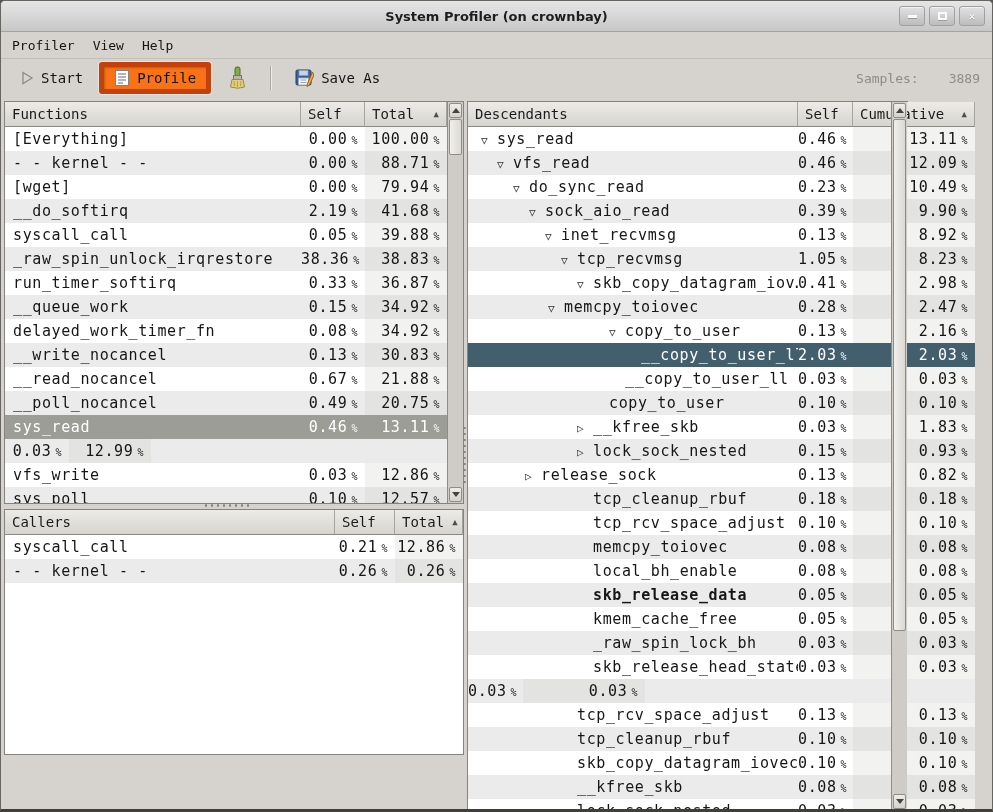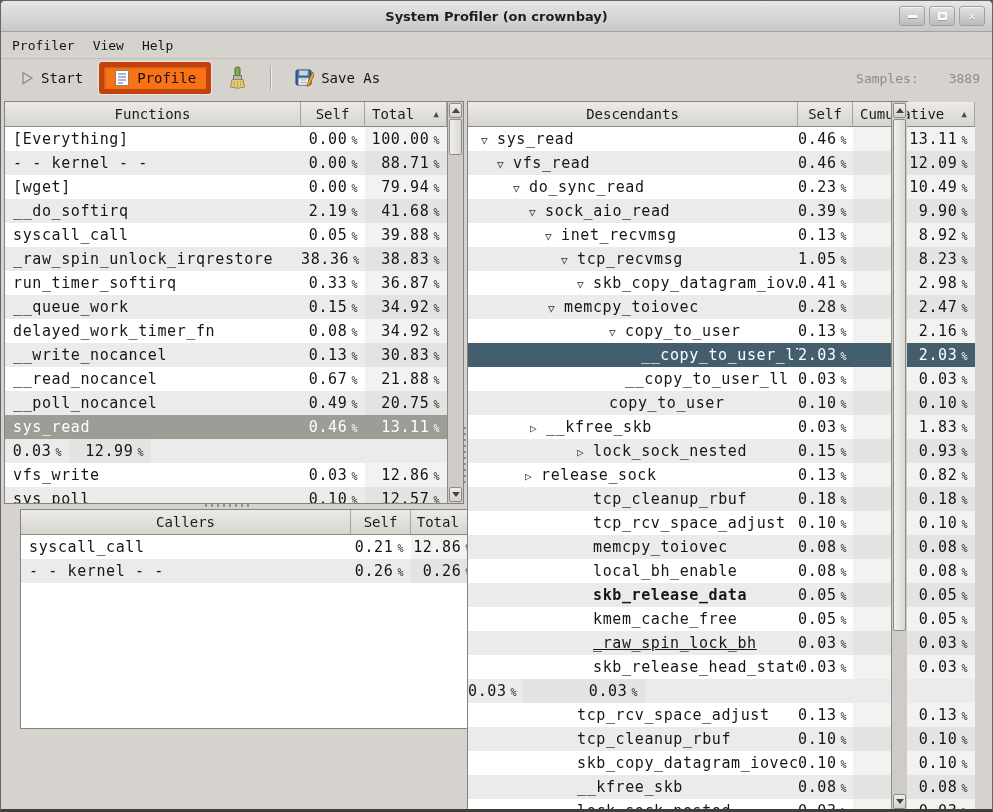--- a/index.html
+++ b/index.html
@@ -64,21 +64,21 @@
   .tsep { width:0; height:24px; border-left:1px solid #a9a6a1; border-right:1px solid #efede9; margin:0 7px; }
   .samples { margin-left:auto; display:flex; gap:30px; padding-right:4px; font-size:13px; color:#8e8c88; }
 
   
   .panel { position:absolute; background:#fff; border:1px solid #85837d; }
   .thead { position:absolute; left:0; top:0; height:25px; display:flex; }
   .hcell {
     height:25px; display:flex; align-items:center; padding:0 7px;
     font-size:14px; color:#1a1a1a; white-space:nowrap; overflow:hidden;
     background: linear-gradient(#edebe7, #d6d4cf);
-    border-right:1px solid #a6a49e; border-bottom:1px solid #8b8984;justify-content:center;
+    border-right:1px solid #a6a49e; border-bottom:1px solid #8b8984;
   }
   .hcell .sort { font-size:9px; margin-left:auto; padding-left:8px; color:#4f4d49; }
   .tbody { position:absolute; left:0; top:25px; bottom:0; overflow:hidden; background:#fff; }
 
   .trow { display:flex; height:24px; line-height:24px; font-size:15px; letter-spacing:0.6px; color:#161616; }
   .trow.even { background:#ebebeb; }
   .trow.odd  { background:#ffffff; }
   .trow.odd  .sorted { background:#f2f2f0; }
   .trow.even .sorted { background:#e3e3e1; }
   .trow.sel-active   { background:var(--sel-active); color:#fff; }
@@ -288,21 +288,21 @@
       <div class="sb-btn top">
           <span class="arr up"></span>
         </div>
       <div class="sb-thumb" style="top:17px; height:36px;"></div>
       <div class="sb-btn bottom">
           <span class="arr down"></span>
         </div>
     </div>
   </div>
 
-  <div class="panel cl" id="callers-panel" style="left:19px; top:508px; width:460px; height:220px;">
+  <div class="panel cl" id="callers-panel" style="left:3px; top:508px; width:460px; height:246px;">
     <div class="thead">
       <div class="hcell name">
           <span>Callers</span>
         </div>
       <div class="hcell self">
           <span>Self</span>
         </div>
       <div class="hcell last">
           <span>Total</span>
           <span class="sort">▲</span>
@@ -390,21 +390,21 @@
           <div class="cell name" style="padding-left: 141px;"><span class="expander"></span><span>__copy_to_user_ll</span></div>
           <div class="cell val self"><span>0.03</span><span class="pct">%</span></div>
           <div class="cell val last sorted"><span>0.03</span><span class="pct">%</span></div>
         </div>
         <div class="trow even">
           <div class="cell name" style="padding-left: 125px;"><span class="expander"></span><span>copy_to_user</span></div>
           <div class="cell val self"><span>0.10</span><span class="pct">%</span></div>
           <div class="cell val last sorted"><span>0.10</span><span class="pct">%</span></div>
         </div>
         <div class="trow odd">
-          <div class="cell name" style="padding-left: 62px;"><span class="expander">▷</span><span>__kfree_skb</span></div>
+          <div class="cell name" style="padding-left: 109px;"><span class="expander">▷</span><span>__kfree_skb</span></div>
           <div class="cell val self"><span>0.03</span><span class="pct">%</span></div>
           <div class="cell val last sorted"><span>1.83</span><span class="pct">%</span></div>
         </div>
         <div class="trow even">
           <div class="cell name" style="padding-left: 109px;"><span class="expander">▷</span><span>lock_sock_nested</span></div>
           <div class="cell val self"><span>0.15</span><span class="pct">%</span></div>
           <div class="cell val last sorted"><span>0.93</span><span class="pct">%</span></div>
         </div>
         <div class="trow odd">
           <div class="cell name" style="padding-left: 57px;"><span class="expander">▷</span><span>release_sock</span></div>
@@ -435,21 +435,21 @@
           <div class="cell name" style="padding-left: 109px; font-weight: bold;"><span class="expander"></span><span>skb_release_data</span></div>
           <div class="cell val self"><span>0.05</span><span class="pct">%</span></div>
           <div class="cell val last sorted"><span>0.05</span><span class="pct">%</span></div>
         </div>
         <div class="trow odd">
           <div class="cell name" style="padding-left: 109px;"><span class="expander"></span><span>kmem_cache_free</span></div>
           <div class="cell val self"><span>0.05</span><span class="pct">%</span></div>
           <div class="cell val last sorted"><span>0.05</span><span class="pct">%</span></div>
         </div>
         <div class="trow even">
-          <div class="cell name" style="padding-left: 109px; text-decoration: underline;"><span class="expander"></span><span>_raw_spin_lock_bh</span></div>
+          <div class="cell name" style="padding-left: 109px;"><span class="expander"></span><span>_raw_spin_lock_bh</span></div>
           <div class="cell val self"><span>0.03</span><span class="pct">%</span></div>
           <div class="cell val last sorted"><span>0.03</span><span class="pct">%</span></div>
         </div>
         <div class="trow odd">
           <div class="cell name" style="padding-left: 109px;"><span class="expander"></span><span>skb_release_head_state</span></div>
           <div class="cell val self"><span>0.03</span><span class="pct">%</span></div>
           <div class="cell val last sorted"><span>0.03</span><span class="pct">%</span></div>
         </div>
         <div class="trow even">
           <div class="cell val self"><span>0.03</span><span class="pct">%</span></div>

